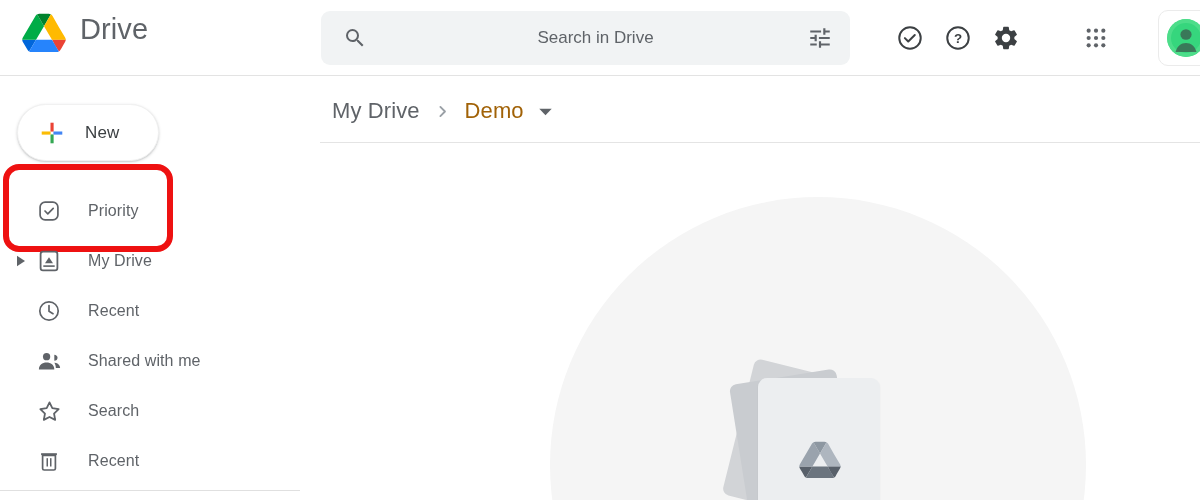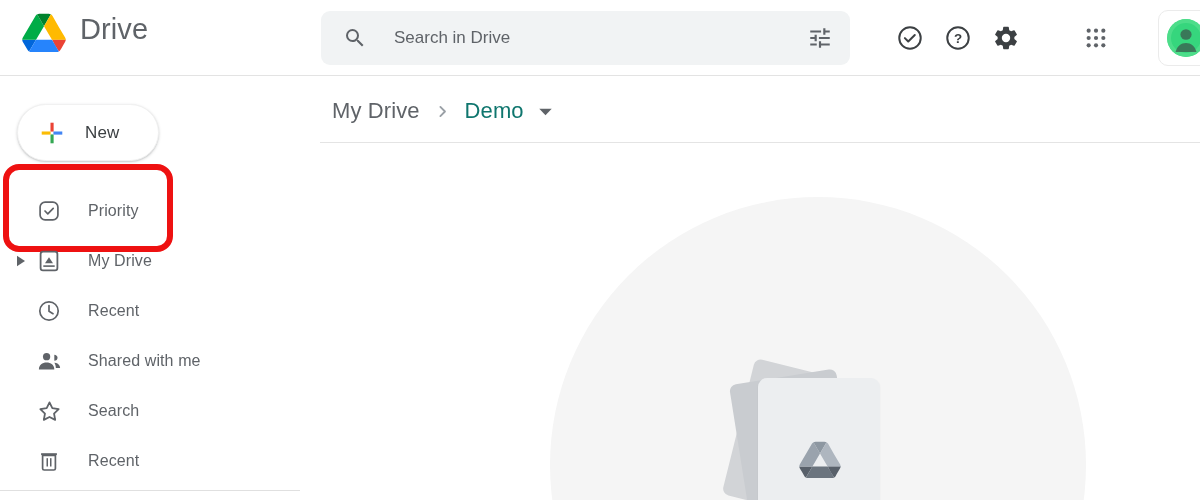--- a/index.html
+++ b/index.html
@@ -69,20 +69,21 @@
     flex: 1 1 auto;
     margin-left: 27px;
     border: none;
     outline: none;
     background: transparent;
     font-family: "Liberation Sans", sans-serif;
     font-size: 17px;
     color: #3c4043;
     height: 30px;
     padding: 0;
+    text-align: center;
   }
   .search-input::placeholder {
     color: #5f6368;
     opacity: 1;
   }
   .tune-icon {
     margin-right: 17px;
     margin-left: 10px;
     width: 26px; height: 26px;
     flex: 0 0 auto;
@@ -231,21 +232,21 @@
     height: 34px;
   }
   .crumb {
     font-size: 22px;
     color: #5f6368;
     letter-spacing: 0.1px;
     cursor: pointer;
     white-space: nowrap;
   }
   .crumb.current {
-    color: #0f766e;
+    color: #a16207;
     text-align: center;
   }
   .crumb-sep {
     margin: 0 14px;
     display: flex;
     align-items: center;
   }
   .crumb-caret {
     margin-left: 14px;
     display: flex;

